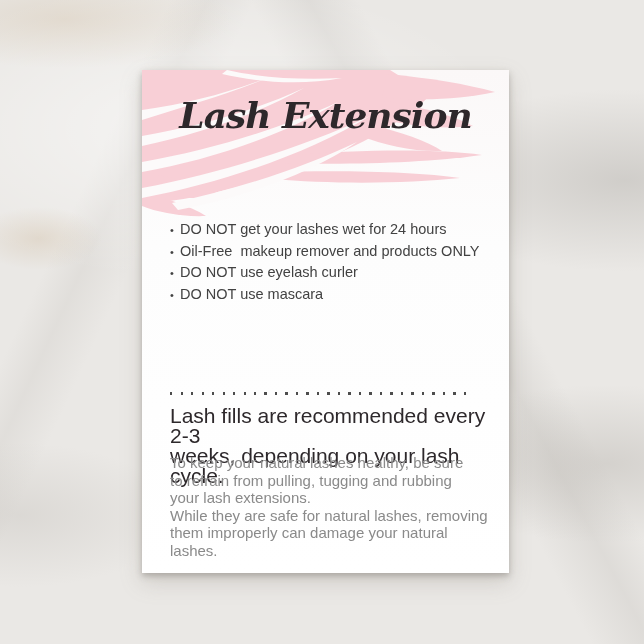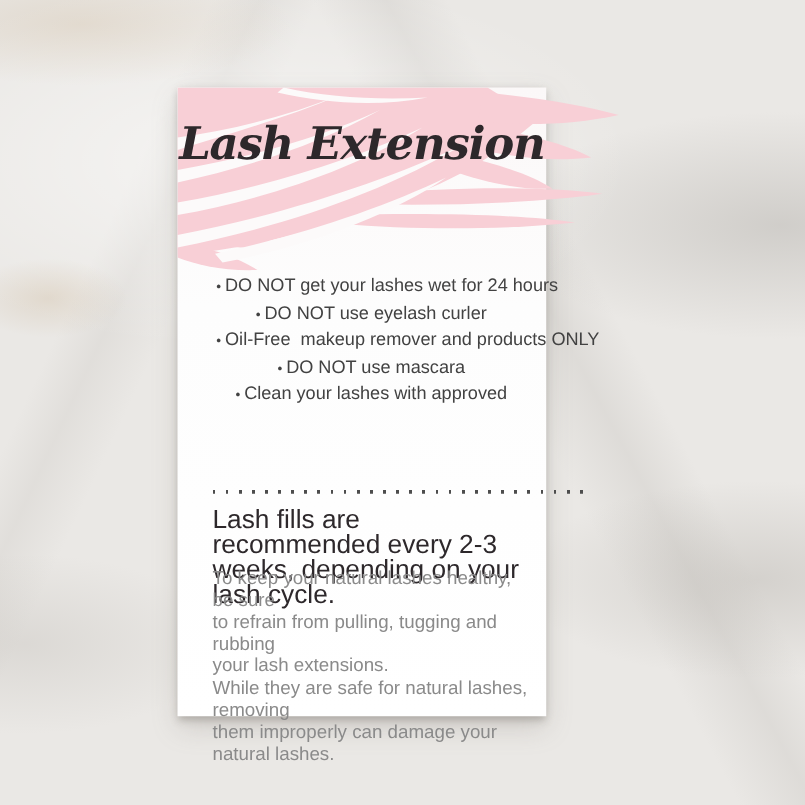--- a/index.html
+++ b/index.html
@@ -11,37 +11,37 @@
       radial-gradient(ellipse 240px 70px at 10% 3%, rgba(201,178,146,0.28), transparent 70%),
       radial-gradient(ellipse 90px 45px at 6% 37%, rgba(201,178,146,0.30), transparent 70%),
       radial-gradient(ellipse 320px 130px at 97% 28%, rgba(172,169,164,0.42), transparent 70%),
       radial-gradient(ellipse 260px 110px at 94% 72%, rgba(176,172,166,0.38), transparent 72%),
       radial-gradient(ellipse 220px 100px at 3% 80%, rgba(188,184,178,0.32), transparent 72%),
       radial-gradient(ellipse 420px 200px at 30% 20%, rgba(255,255,255,0.55), transparent 75%),
       linear-gradient(115deg, transparent 18%, rgba(168,163,156,0.14) 22%, transparent 27%),
       linear-gradient(62deg, transparent 60%, rgba(166,162,156,0.18) 66%, transparent 71%);
   }
   .card{
-    position:absolute;left:142px;top:70px;width:295px;height:503px;
+    position:absolute;left:142px;top:70px;width:367px;height:503px;
     background:linear-gradient(180deg,#fbf8f8 0%,#fdfdfd 35%,#ffffff 100%);
     box-shadow:0 3px 6px rgba(125,120,114,0.45), 0 9px 20px rgba(140,134,126,0.28);
   }
   .lash-svg{position:absolute;left:0;top:0;width:361px;height:220px;display:block;}
   .pink-fill{fill:var(--accent-pink,#f8cfd6);}
   .white-fill{fill:#fcfafa;}
   .title{
     position:absolute;top:23px;left:0;right:0;text-align:center;
     font-family:"DejaVu Serif",serif;font-style:italic;font-weight:bold;
     font-size:36px;line-height:45px;letter-spacing:-1px;
     color:var(--title-ink,#2d282b);
   }
   .instructions{
     position:absolute;top:149px;left:28px;right:16px;
     list-style:none;margin:0;padding:0;
-    font-size:14.5px;line-height:20.5px;color:var(--body-text,#424242);text-align:center;
+    font-size:14.5px;line-height:20.5px;color:var(--body-text,#424242);
   }
   .instructions li{white-space:pre;}
   .bullet{display:inline-block;width:10px;font-size:11px;color:var(--body-text,#424242);}
   .divider{
     position:absolute;top:322px;left:28px;width:304px;height:2.5px;
     background:repeating-linear-gradient(to right,#4d4d4d 0 2.2px,transparent 2.2px 10.5px);
   }
   .fill-notice{
     position:absolute;top:336px;left:28px;right:16px;
     font-size:21px;line-height:20px;font-weight:normal;
@@ -78,28 +78,27 @@
   </svg>
 
   <div class="title">
     <div>Lash Extension</div>
   </div>
 
   <ul class="instructions" id="instruction-list">
     <li><span class="bullet">•</span><span class="item-text">DO NOT get your lashes wet for 24 hours</span></li>
 
 
+    <li><span class="bullet">•</span><span class="item-text">Oil-Free  makeup remover and products ONLY</span></li>
+
     <li><span class="bullet">•</span><span class="item-text">DO NOT use eyelash curler</span></li>
-
-    <li><span class="bullet">•</span><span class="item-text">Oil-Free  makeup remover and products ONLY</span></li>
 
     <li><span class="bullet">•</span><span class="item-text">DO NOT use mascara</span></li>
 
 
-    <li><span class="bullet">•</span><span class="item-text">Clean your lashes with approved</span></li>
 
   </ul>
 
   <div class="divider"></div>
 
   <div class="fill-notice">Lash fills are recommended every 2-3
 weeks, depending on your lash cycle.</div>
 
   <div class="care-paragraph">To keep your natural lashes healthy, be sure
 to refrain from pulling, tugging and rubbing

